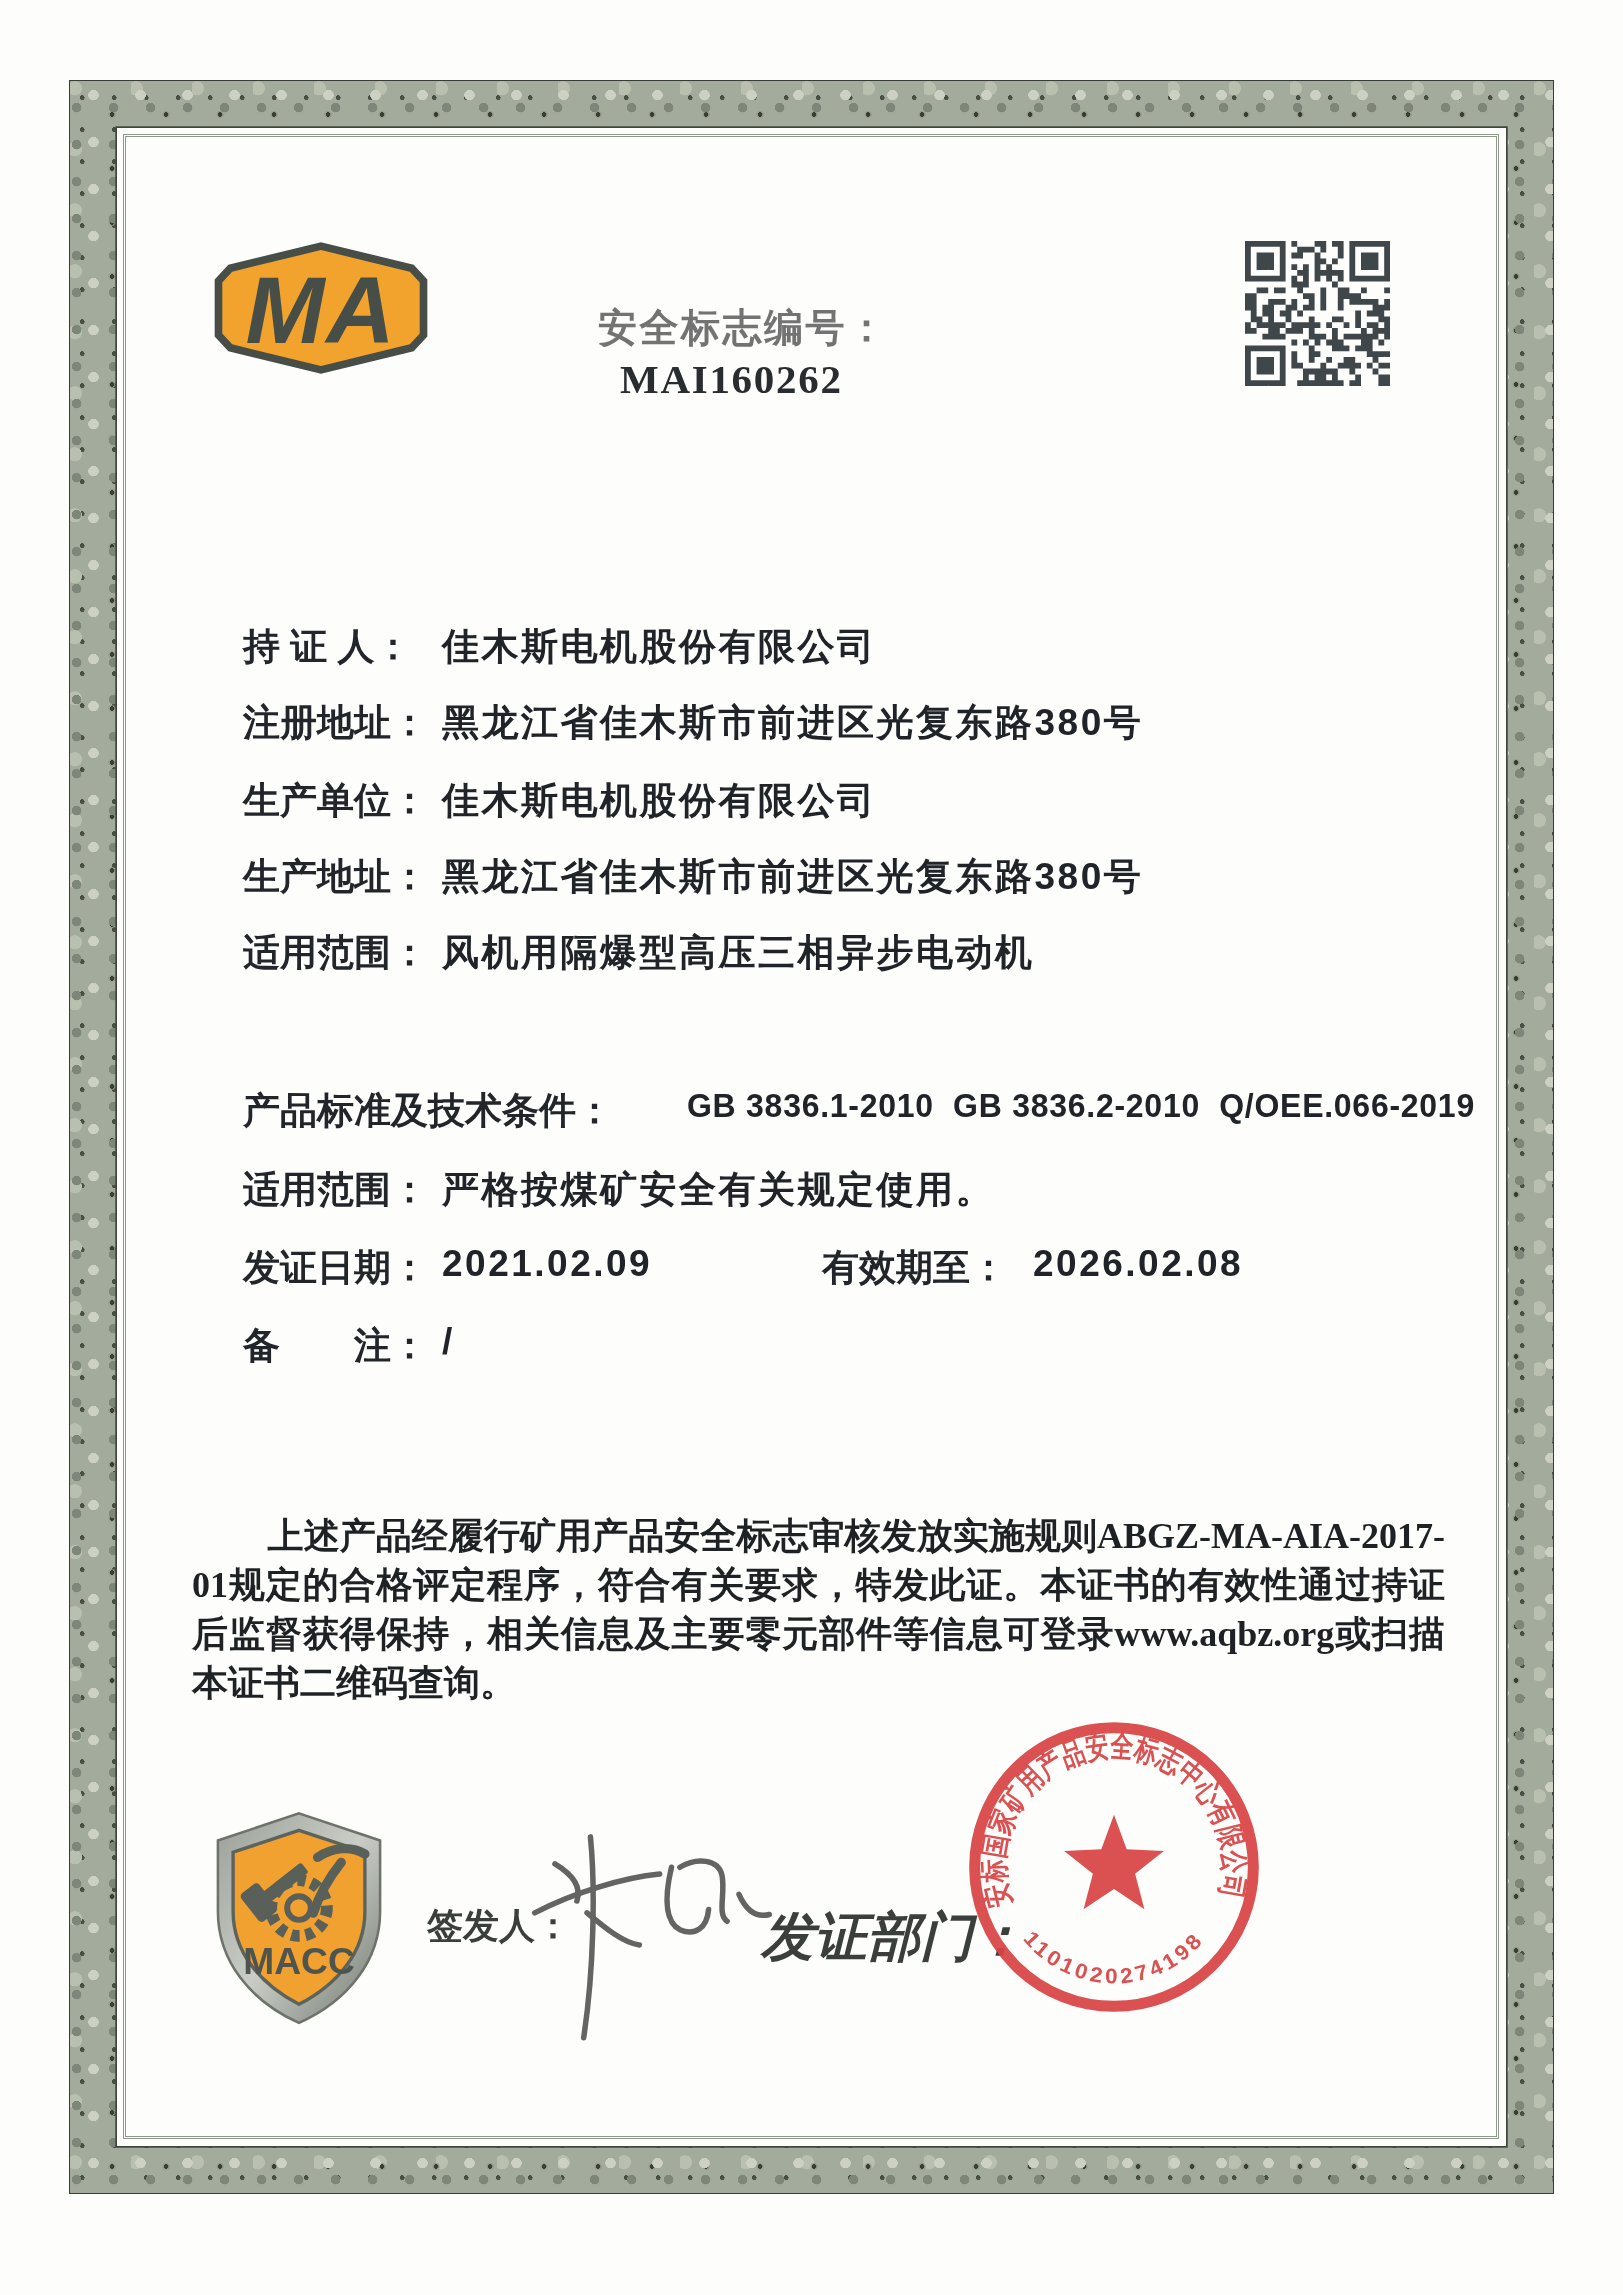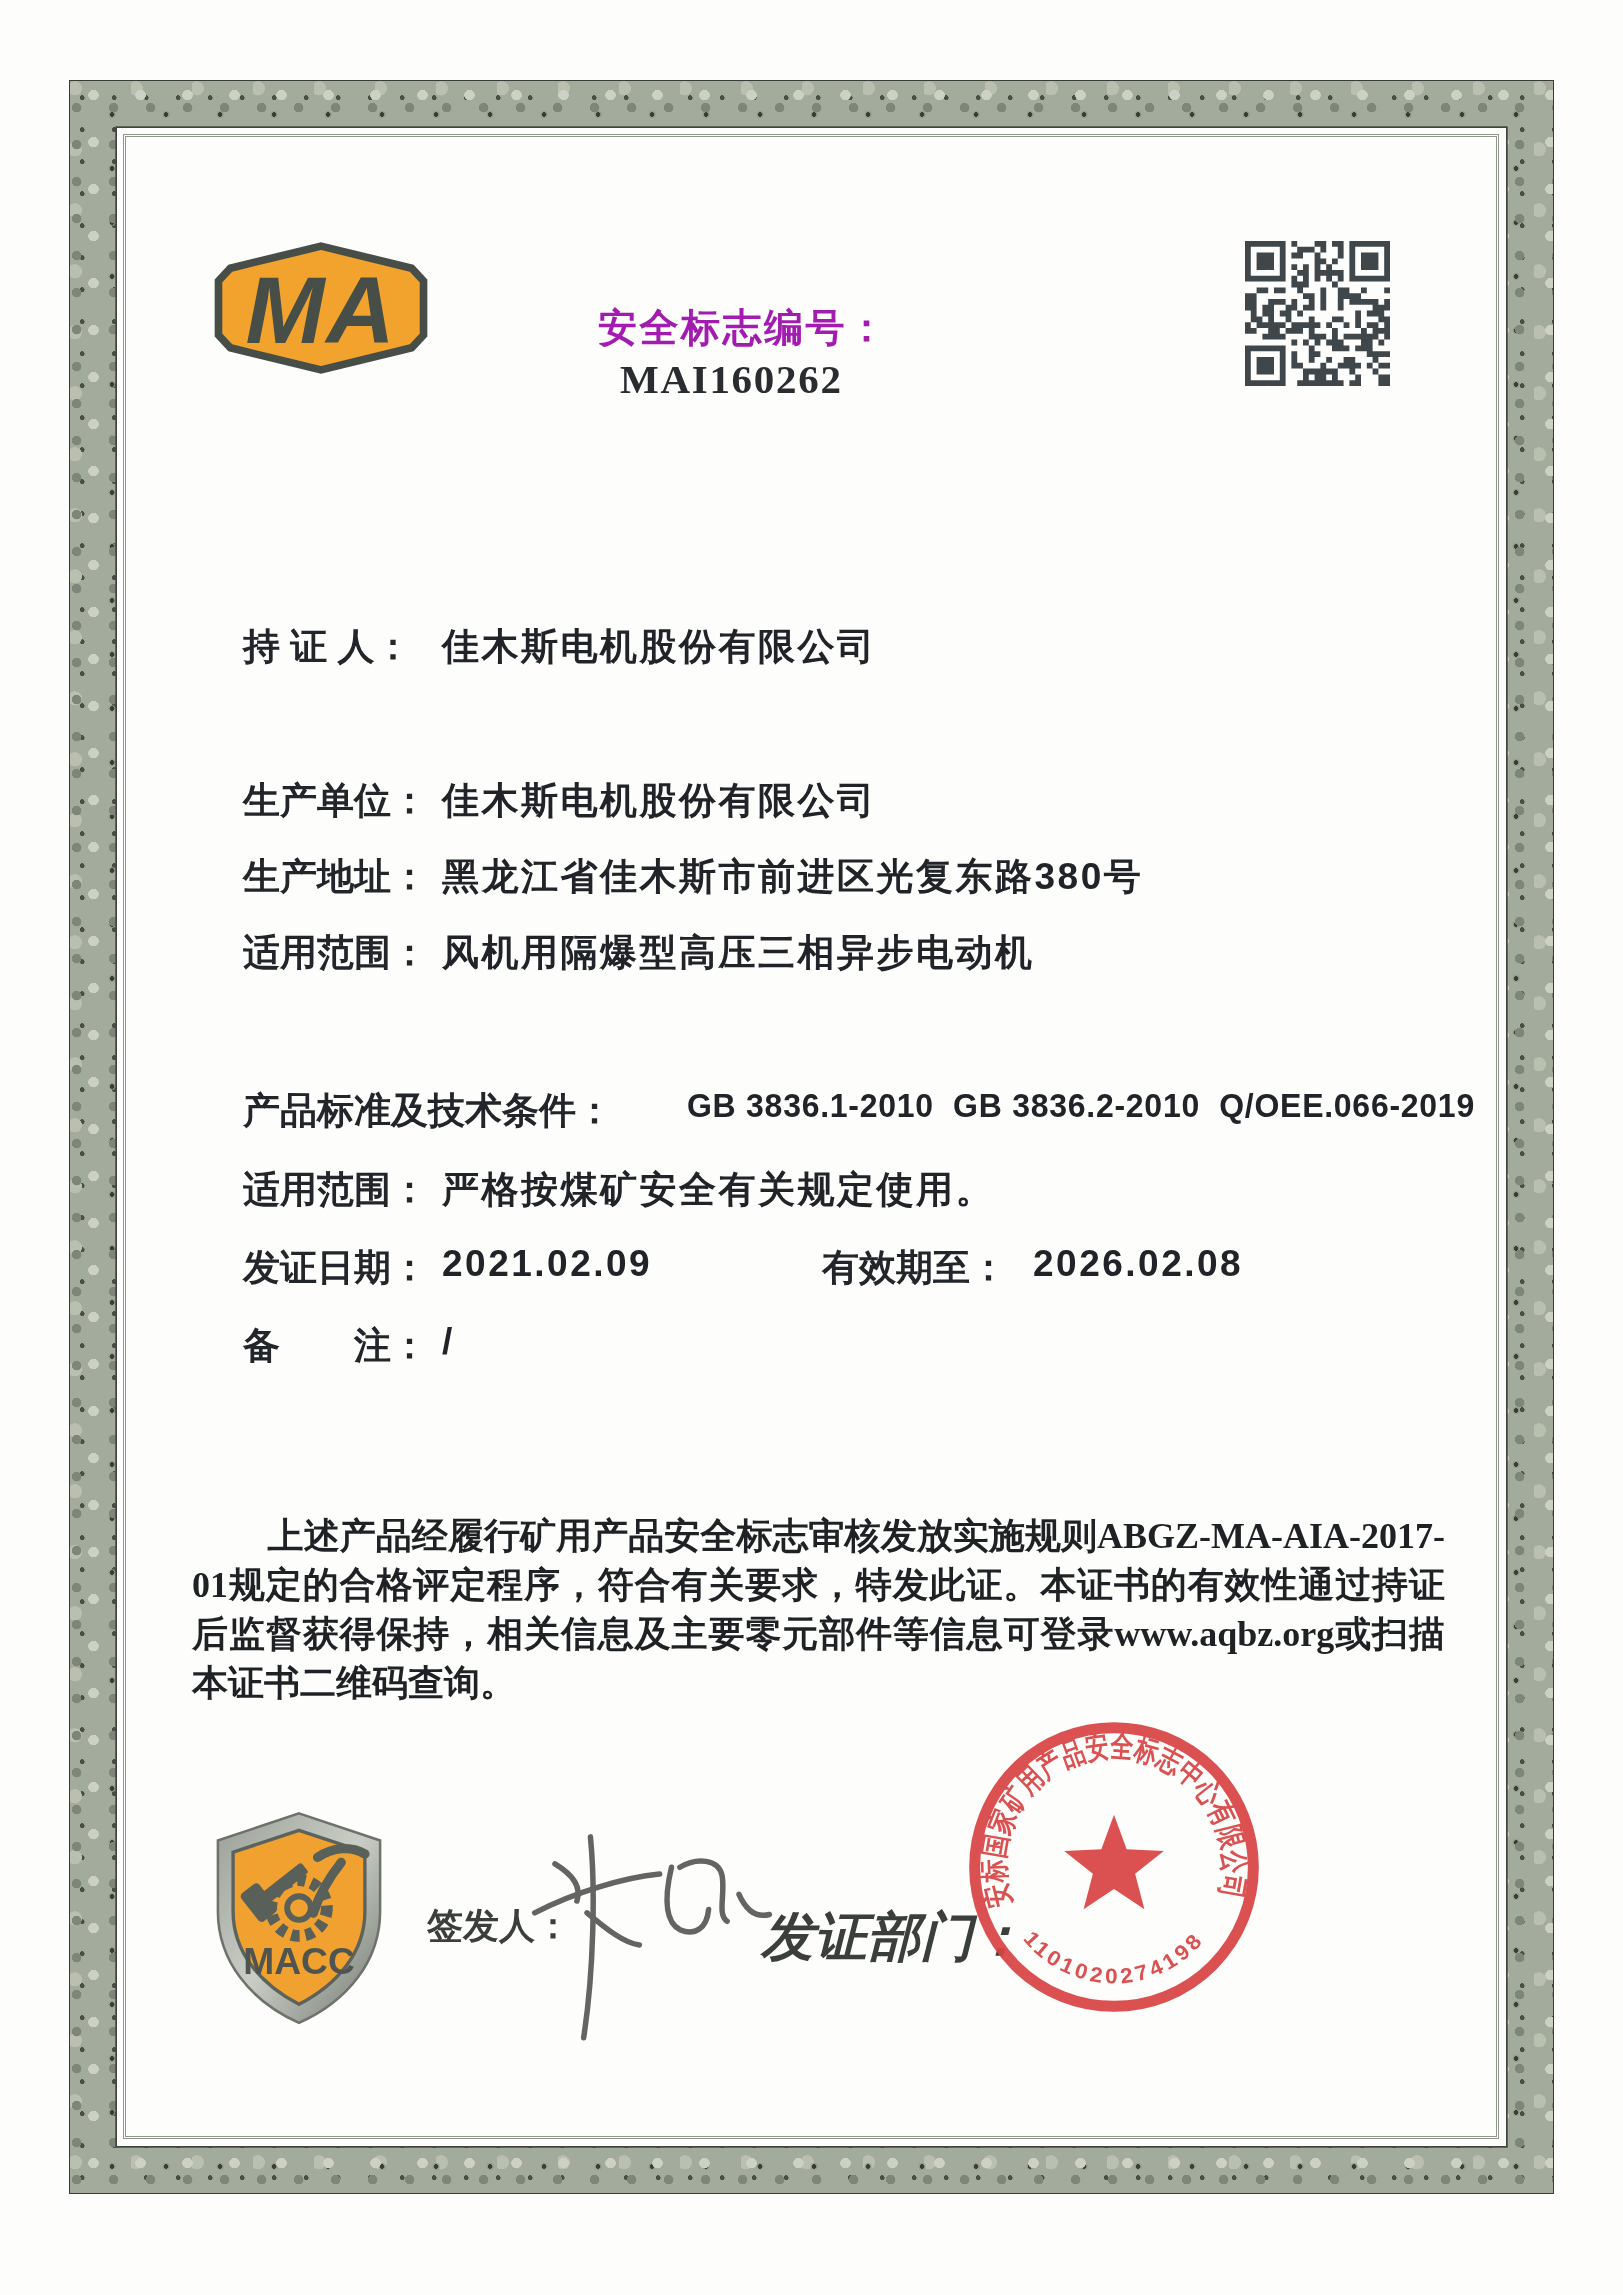--- a/index.html
+++ b/index.html
@@ -16,21 +16,21 @@
       radial-gradient(circle 17px at 8% 12%, #b9c0b0 40%, rgba(0,0,0,0) 43%),
       radial-gradient(circle 5px at 38% 52%, #4a4f45 45%, rgba(0,0,0,0) 52%);
     background-size:47px 47px,37px 37px,54px 54px,61px 61px,32px 32px;}
   .deco-frame::after{content:"";position:absolute;left:47px;top:47px;right:47px;bottom:47px;
     background:#fdfdfc;box-shadow:0 0 0 1.7px #3f443c;}
   .inner-frame{position:absolute;left:123px;top:134px;width:1376px;height:2005px;box-sizing:border-box;
     border:3.4px double #8f968c;}
   
   .ma-badge{position:absolute;left:210px;top:241px;}
   .mark-line{position:absolute;left:583px;top:286px;white-space:pre;}
-  .mark-label{font-size:39px;font-weight:700;color:#a21caf;letter-spacing:2.5px;}
+  .mark-label{font-size:39px;font-weight:700;color:#737373;letter-spacing:2.5px;}
   .mark-number{font-family:"Liberation Serif",serif;font-size:41px;font-weight:700;
     letter-spacing:1.7px;margin-left:22px;color:#2a2d2f;}
   .qr{position:absolute;left:1245px;top:241px;width:145px;height:145px;}
   
   .cert-title{position:absolute;left:0;top:433px;width:1623px;text-align:center;
     font-family:"Liberation Serif",serif;font-weight:700;font-size:95px;letter-spacing:34px;
     color:#424e46;white-space:nowrap;text-indent:34px;}
   
   .field-row{position:absolute;left:228px;height:47px;white-space:pre;}
   .flabel{display:inline-block;width:199px;font-size:37px;font-weight:700;color:#22262a;
@@ -77,20 +77,23 @@
 
   <div class="qr">
     <svg id="qr-svg" width="145" height="145" viewBox="0 0 25 25">
         <path d="M0 0h1v1h-1zM0 1h1v1h-1zM0 2h1v1h-1zM0 3h1v1h-1zM0 4h1v1h-1zM0 5h1v1h-1zM0 6h1v1h-1zM1 0h1v1h-1zM1 6h1v1h-1zM2 0h1v1h-1zM2 2h1v1h-1zM2 3h1v1h-1zM2 4h1v1h-1zM2 6h1v1h-1zM3 0h1v1h-1zM3 2h1v1h-1zM3 3h1v1h-1zM3 4h1v1h-1zM3 6h1v1h-1zM4 0h1v1h-1zM4 2h1v1h-1zM4 3h1v1h-1zM4 4h1v1h-1zM4 6h1v1h-1zM5 0h1v1h-1zM5 6h1v1h-1zM6 0h1v1h-1zM6 1h1v1h-1zM6 2h1v1h-1zM6 3h1v1h-1zM6 4h1v1h-1zM6 5h1v1h-1zM6 6h1v1h-1zM18 0h1v1h-1zM18 1h1v1h-1zM18 2h1v1h-1zM18 3h1v1h-1zM18 4h1v1h-1zM18 5h1v1h-1zM18 6h1v1h-1zM19 0h1v1h-1zM19 6h1v1h-1zM20 0h1v1h-1zM20 2h1v1h-1zM20 3h1v1h-1zM20 4h1v1h-1zM20 6h1v1h-1zM21 0h1v1h-1zM21 2h1v1h-1zM21 3h1v1h-1zM21 4h1v1h-1zM21 6h1v1h-1zM22 0h1v1h-1zM22 2h1v1h-1zM22 3h1v1h-1zM22 4h1v1h-1zM22 6h1v1h-1zM23 0h1v1h-1zM23 6h1v1h-1zM24 0h1v1h-1zM24 1h1v1h-1zM24 2h1v1h-1zM24 3h1v1h-1zM24 4h1v1h-1zM24 5h1v1h-1zM24 6h1v1h-1zM0 18h1v1h-1zM0 19h1v1h-1zM0 20h1v1h-1zM0 21h1v1h-1zM0 22h1v1h-1zM0 23h1v1h-1zM0 24h1v1h-1zM1 18h1v1h-1zM1 24h1v1h-1zM2 18h1v1h-1zM2 20h1v1h-1zM2 21h1v1h-1zM2 22h1v1h-1zM2 24h1v1h-1zM3 18h1v1h-1zM3 20h1v1h-1zM3 21h1v1h-1zM3 22h1v1h-1zM3 24h1v1h-1zM4 18h1v1h-1zM4 20h1v1h-1zM4 21h1v1h-1zM4 22h1v1h-1zM4 24h1v1h-1zM5 18h1v1h-1zM5 24h1v1h-1zM6 18h1v1h-1zM6 19h1v1h-1zM6 20h1v1h-1zM6 21h1v1h-1zM6 22h1v1h-1zM6 23h1v1h-1zM6 24h1v1h-1zM8 0h1v1h-1zM12 0h1v1h-1zM13 0h1v1h-1zM15 0h1v1h-1zM16 0h1v1h-1zM9 1h1v1h-1zM10 1h1v1h-1zM11 1h1v1h-1zM13 1h1v1h-1zM16 1h1v1h-1zM8 2h1v1h-1zM9 2h1v1h-1zM12 2h1v1h-1zM16 2h1v1h-1zM12 3h1v1h-1zM13 3h1v1h-1zM15 3h1v1h-1zM8 4h1v1h-1zM10 4h1v1h-1zM12 4h1v1h-1zM14 4h1v1h-1zM9 5h1v1h-1zM10 5h1v1h-1zM12 5h1v1h-1zM13 5h1v1h-1zM14 5h1v1h-1zM15 5h1v1h-1zM16 5h1v1h-1zM8 6h1v1h-1zM10 6h1v1h-1zM12 6h1v1h-1zM14 6h1v1h-1zM16 6h1v1h-1zM8 7h1v1h-1zM9 7h1v1h-1zM10 7h1v1h-1zM15 7h1v1h-1zM2 8h1v1h-1zM3 8h1v1h-1zM5 8h1v1h-1zM6 8h1v1h-1zM9 8h1v1h-1zM13 8h1v1h-1zM16 8h1v1h-1zM17 8h1v1h-1zM20 8h1v1h-1zM24 8h1v1h-1zM0 9h1v1h-1zM1 9h1v1h-1zM10 9h1v1h-1zM11 9h1v1h-1zM13 9h1v1h-1zM16 9h1v1h-1zM17 9h1v1h-1zM18 9h1v1h-1zM19 9h1v1h-1zM0 10h1v1h-1zM1 10h1v1h-1zM4 10h1v1h-1zM5 10h1v1h-1zM6 10h1v1h-1zM8 10h1v1h-1zM11 10h1v1h-1zM13 10h1v1h-1zM16 10h1v1h-1zM18 10h1v1h-1zM19 10h1v1h-1zM20 10h1v1h-1zM21 10h1v1h-1zM22 10h1v1h-1zM24 10h1v1h-1zM0 11h1v1h-1zM1 11h1v1h-1zM3 11h1v1h-1zM4 11h1v1h-1zM7 11h1v1h-1zM8 11h1v1h-1zM10 11h1v1h-1zM11 11h1v1h-1zM13 11h1v1h-1zM16 11h1v1h-1zM22 11h1v1h-1zM23 11h1v1h-1zM24 11h1v1h-1zM1 12h1v1h-1zM3 12h1v1h-1zM4 12h1v1h-1zM6 12h1v1h-1zM7 12h1v1h-1zM9 12h1v1h-1zM19 12h1v1h-1zM21 12h1v1h-1zM22 12h1v1h-1zM23 12h1v1h-1zM1 13h1v1h-1zM2 13h1v1h-1zM4 13h1v1h-1zM7 13h1v1h-1zM11 13h1v1h-1zM15 13h1v1h-1zM16 13h1v1h-1zM19 13h1v1h-1zM23 13h1v1h-1zM24 13h1v1h-1zM0 14h1v1h-1zM2 14h1v1h-1zM3 14h1v1h-1zM4 14h1v1h-1zM5 14h1v1h-1zM6 14h1v1h-1zM8 14h1v1h-1zM9 14h1v1h-1zM10 14h1v1h-1zM11 14h1v1h-1zM12 14h1v1h-1zM14 14h1v1h-1zM17 14h1v1h-1zM19 14h1v1h-1zM21 14h1v1h-1zM22 14h1v1h-1zM24 14h1v1h-1zM0 15h1v1h-1zM1 15h1v1h-1zM4 15h1v1h-1zM5 15h1v1h-1zM7 15h1v1h-1zM8 15h1v1h-1zM9 15h1v1h-1zM11 15h1v1h-1zM15 15h1v1h-1zM20 15h1v1h-1zM22 15h1v1h-1zM23 15h1v1h-1zM24 15h1v1h-1zM3 16h1v1h-1zM4 16h1v1h-1zM5 16h1v1h-1zM6 16h1v1h-1zM11 16h1v1h-1zM12 16h1v1h-1zM13 16h1v1h-1zM15 16h1v1h-1zM17 16h1v1h-1zM18 16h1v1h-1zM19 16h1v1h-1zM20 16h1v1h-1zM21 16h1v1h-1zM22 16h1v1h-1zM24 16h1v1h-1zM8 17h1v1h-1zM10 17h1v1h-1zM12 17h1v1h-1zM14 17h1v1h-1zM15 17h1v1h-1zM16 17h1v1h-1zM20 17h1v1h-1zM21 17h1v1h-1zM23 17h1v1h-1zM11 18h1v1h-1zM15 18h1v1h-1zM16 18h1v1h-1zM17 18h1v1h-1zM19 18h1v1h-1zM20 18h1v1h-1zM21 18h1v1h-1zM8 19h1v1h-1zM11 19h1v1h-1zM12 19h1v1h-1zM21 19h1v1h-1zM22 19h1v1h-1zM23 19h1v1h-1zM24 19h1v1h-1zM8 20h1v1h-1zM11 20h1v1h-1zM14 20h1v1h-1zM17 20h1v1h-1zM18 20h1v1h-1zM22 20h1v1h-1zM8 21h1v1h-1zM9 21h1v1h-1zM13 21h1v1h-1zM16 21h1v1h-1zM17 21h1v1h-1zM18 21h1v1h-1zM19 21h1v1h-1zM21 21h1v1h-1zM23 21h1v1h-1zM24 21h1v1h-1zM10 22h1v1h-1zM11 22h1v1h-1zM12 22h1v1h-1zM13 22h1v1h-1zM14 22h1v1h-1zM15 22h1v1h-1zM18 22h1v1h-1zM22 22h1v1h-1zM10 23h1v1h-1zM12 23h1v1h-1zM13 23h1v1h-1zM15 23h1v1h-1zM19 23h1v1h-1zM23 23h1v1h-1zM24 23h1v1h-1zM9 24h1v1h-1zM10 24h1v1h-1zM11 24h1v1h-1zM12 24h1v1h-1zM13 24h1v1h-1zM14 24h1v1h-1zM15 24h1v1h-1zM16 24h1v1h-1zM18 24h1v1h-1zM19 24h1v1h-1zM23 24h1v1h-1zM24 24h1v1h-1z" fill="#40474a"></path>
       </svg>
   </div>
 
 
   <div class="field-row" style="top:607px">
     <span class="flabel">持 证 人：</span><span class="fvalue">佳木斯电机股份有限公司</span>
+  </div>
+  <div class="field-row" style="top:683px">
+    <span class="flabel">注册地址：</span><span class="fvalue">黑龙江省佳木斯市前进区光复东路380号</span>
   </div>
   <div class="field-row" style="top:761px">
     <span class="flabel">生产单位：</span><span class="fvalue">佳木斯电机股份有限公司</span>
   </div>
   <div class="field-row" style="top:837px">
     <span class="flabel">生产地址：</span><span class="fvalue">黑龙江省佳木斯市前进区光复东路380号</span>
   </div>
   <div class="field-row" style="top:913px">
     <span class="flabel">适用范围：</span><span class="fvalue">风机用隔爆型高压三相异步电动机</span>
   </div>

